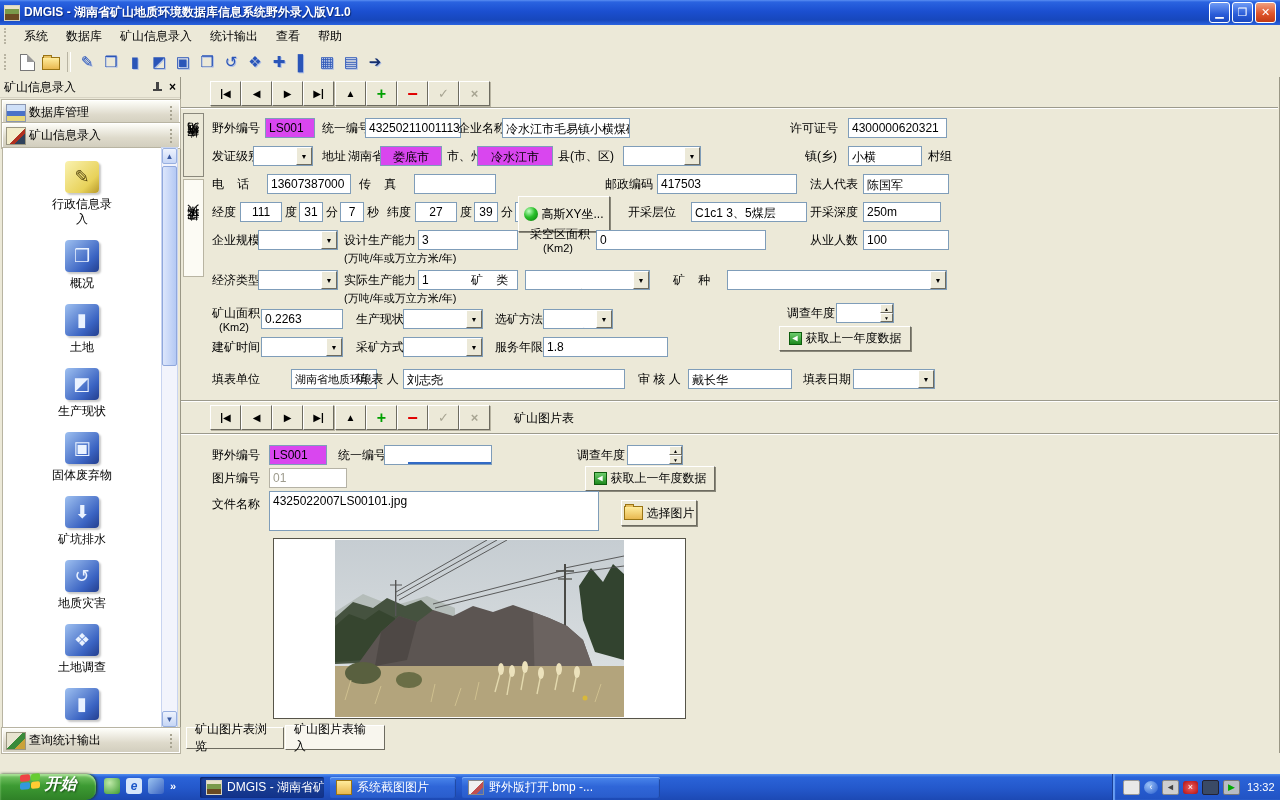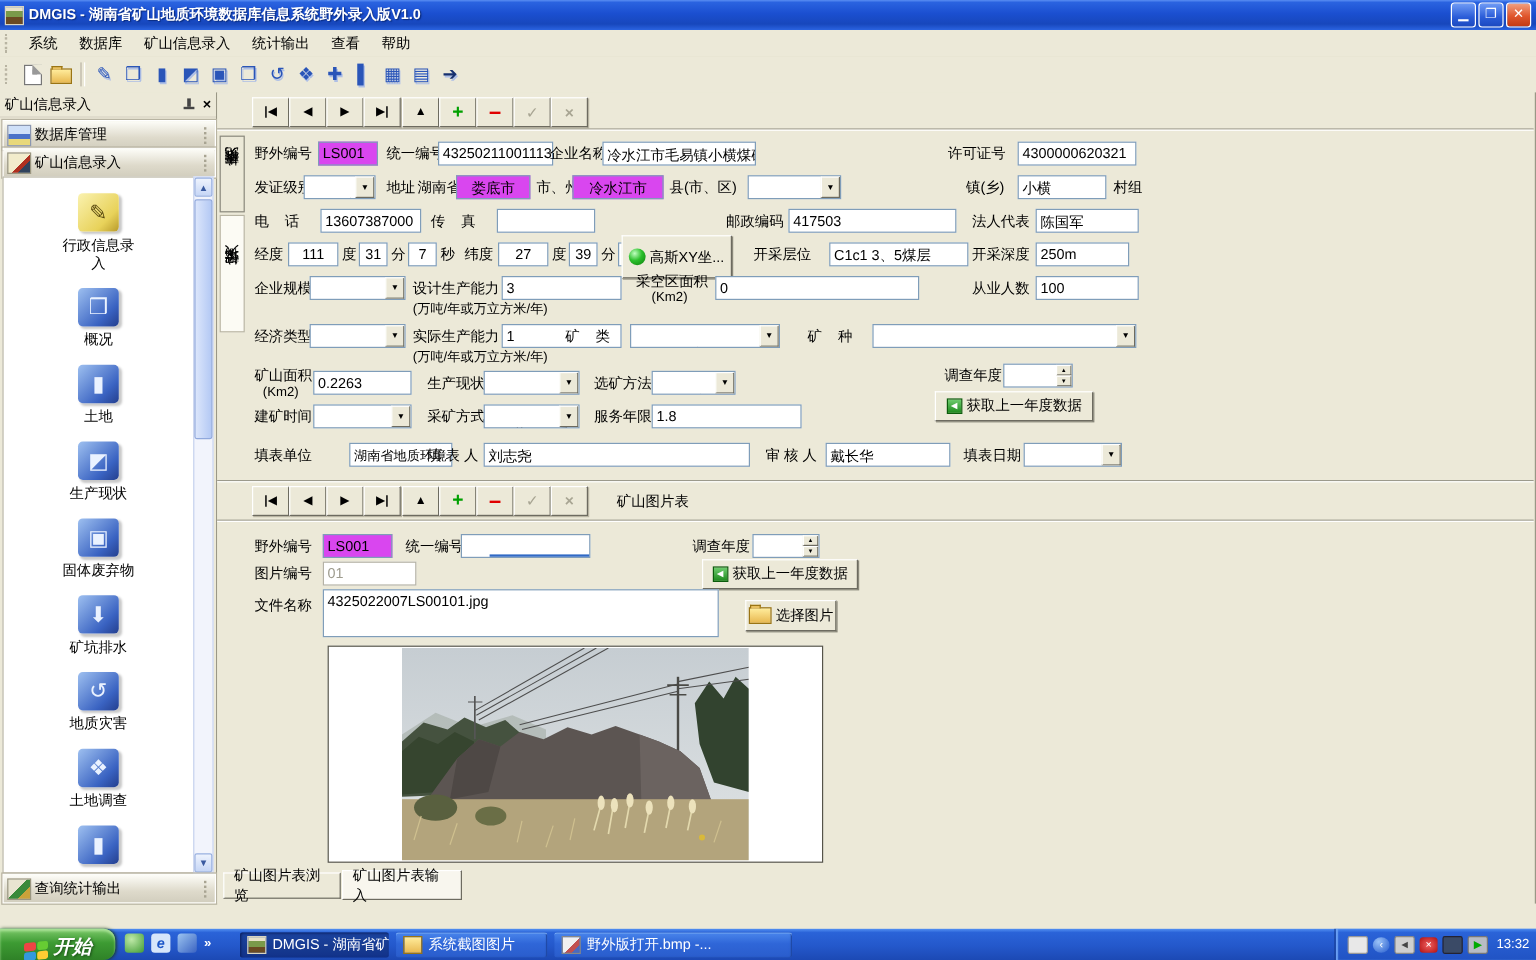--- a/index.html
+++ b/index.html
@@ -98,21 +98,21 @@
   .statusbar{position:absolute;left:0;top:753px;width:1280px;height:21px;background:#ece9d8;border-top:1px solid #fff;box-sizing:border-box;}
   .sready{position:absolute;left:7px;top:3px;font-size:12px;}
   .spanel{position:absolute;top:4px;height:13px;border:1px solid;border-color:#9a9786 #fff #fff #9a9786;}
   .sgrip{position:absolute;right:1px;bottom:1px;width:13px;height:13px;
     background:repeating-linear-gradient(-45deg,#ece9d8 0 3px,#fff 3px 4px,#9a9786 4px 5px);}
   
   .taskbar{position:absolute;left:0;top:774px;width:1280px;height:26px;
     background:linear-gradient(#5390f2,#2a63d8 12%,#2458cb 55%,#1c49b4);}
   .start{position:absolute;left:0;top:0;width:96px;height:26px;border-radius:0 10px 10px 0;
     background:linear-gradient(#7cc96a,#3d9b33 45%,#2f8127);box-shadow:inset 0 2px 2px #a8e096, 1px 0 3px #1a3a12;
-    display:flex;align-items:flex-end;justify-content:center;gap:5px;color:#fff;font-style:italic;font-weight:bold;font-size:16px;text-shadow:1px 1px 2px #1c4f18;}
+    display:flex;align-items:flex-start;justify-content:center;gap:5px;color:#fff;font-style:italic;font-weight:bold;font-size:16px;text-shadow:1px 1px 2px #1c4f18;}
   .flag{width:20px;height:15px;display:grid;grid-template-columns:1fr 1fr;grid-template-rows:1fr 1fr;gap:1px;transform:skewY(-6deg);}
   .flag i{border-radius:2px;}
   .ql{position:absolute;left:104px;top:4px;display:flex;align-items:center;gap:6px;}
   .qli{width:16px;height:16px;border-radius:3px;}
   .qmore{color:#fff;font-size:11px;font-weight:bold;}
   .task{position:absolute;top:3px;height:21px;border-radius:2px;display:flex;align-items:center;gap:5px;padding:0 6px;box-sizing:border-box;
     color:#fff;font-size:12px;white-space:nowrap;overflow:hidden;
     background:linear-gradient(#4a86ec,#2f66d8 45%,#2a5dcc);box-shadow:inset 0 1px 0 #7fb0f8,inset -1px 0 1px #1e46a0;}
   .task.act{background:linear-gradient(#1c44a0,#163a90 60%,#12328a);box-shadow:inset 1px 1px 2px #0a2060;}
   .task .tico{width:14px;height:13px;flex:none;}

